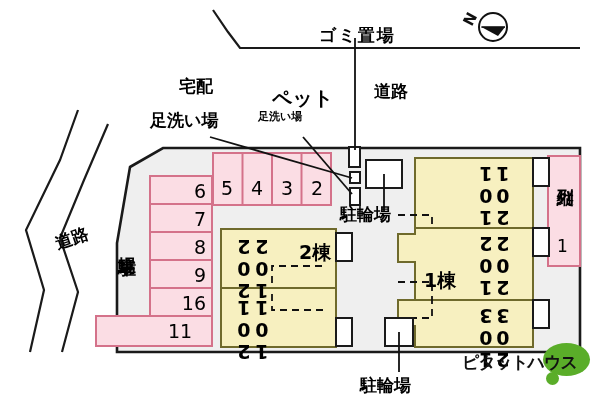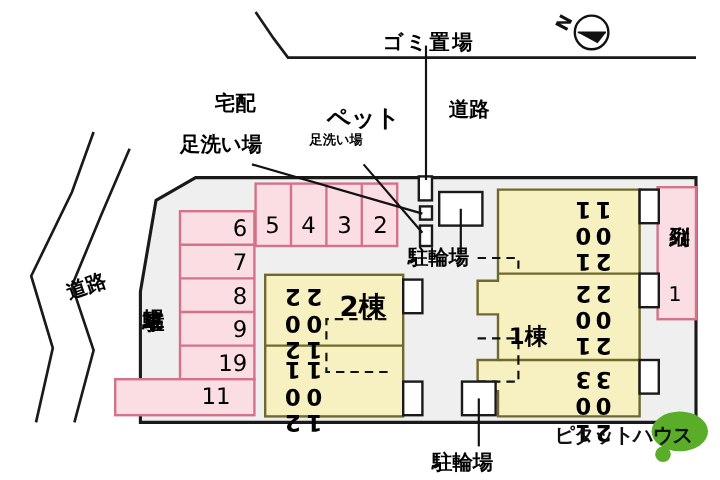--- a/index.html
+++ b/index.html
@@ -129,35 +129,35 @@
 
 <div class="lbl thin" style="left:221px;top:177px;font-size:19px;">5</div>
 <div class="lbl thin" style="left:251px;top:177px;font-size:19px;">4</div>
 <div class="lbl thin" style="left:281px;top:177px;font-size:19px;">3</div>
 <div class="lbl thin" style="left:311px;top:177px;font-size:19px;">2</div>
 
 <div class="lbl thin" style="left:178px;top:180px;font-size:19px;width:28px;text-align:right;">6</div>
 <div class="lbl thin" style="left:178px;top:208px;font-size:19px;width:28px;text-align:right;">7</div>
 <div class="lbl thin" style="left:178px;top:236px;font-size:19px;width:28px;text-align:right;">8</div>
 <div class="lbl thin" style="left:178px;top:264px;font-size:19px;width:28px;text-align:right;">9</div>
-<div class="lbl thin" style="left:170px;top:292px;font-size:19px;width:36px;text-align:right;">19</div>
+<div class="lbl thin" style="left:170px;top:292px;font-size:19px;width:36px;text-align:right;">16</div>
 <div class="lbl thin" style="left:168px;top:320px;font-size:19px;width:36px;text-align:left;">11</div>
 
 <div class="lbl vert" style="left:556px;top:176px;font-size:17px;line-height:1.05;">縦列</div>
 <div class="lbl thin" style="left:557px;top:236px;font-size:17px;">1</div>
 
 <div class="lbl" style="left:424px;top:228px;font-size:19px;margin-top:40px;">1棟</div>
 <div class="lbl vert rot180" style="left:492px;top:163px;font-size:19px;">201</div>
 <div class="lbl vert rot180" style="left:475px;top:163px;font-size:19px;">101</div>
 <div class="lbl vert rot180" style="left:492px;top:233px;font-size:19px;">202</div>
 <div class="lbl vert rot180" style="left:475px;top:233px;font-size:19px;">102</div>
 <div class="lbl vert rot180" style="left:492px;top:305px;font-size:19px;">203</div>
 <div class="lbl vert rot180" style="left:475px;top:305px;font-size:19px;">103</div>
 
-<div class="lbl" style="left:283px;top:240px;font-size:23px;">2棟</div>
+<div class="lbl" style="left:299px;top:240px;font-size:19px;">2棟</div>
 <div class="lbl vert rot180" style="left:233px;top:236px;font-size:19px;">202</div>
 <div class="lbl vert rot180" style="left:251px;top:236px;font-size:19px;">102</div>
 <div class="lbl vert rot180" style="left:233px;top:297px;font-size:19px;">201</div>
 <div class="lbl vert rot180" style="left:251px;top:297px;font-size:19px;">101</div>
 
 <div id="logo">
   <div class="bubble"></div>
   <div class="tail"></div>
   <div class="ltxt">ピタットハウス</div>
 </div>

